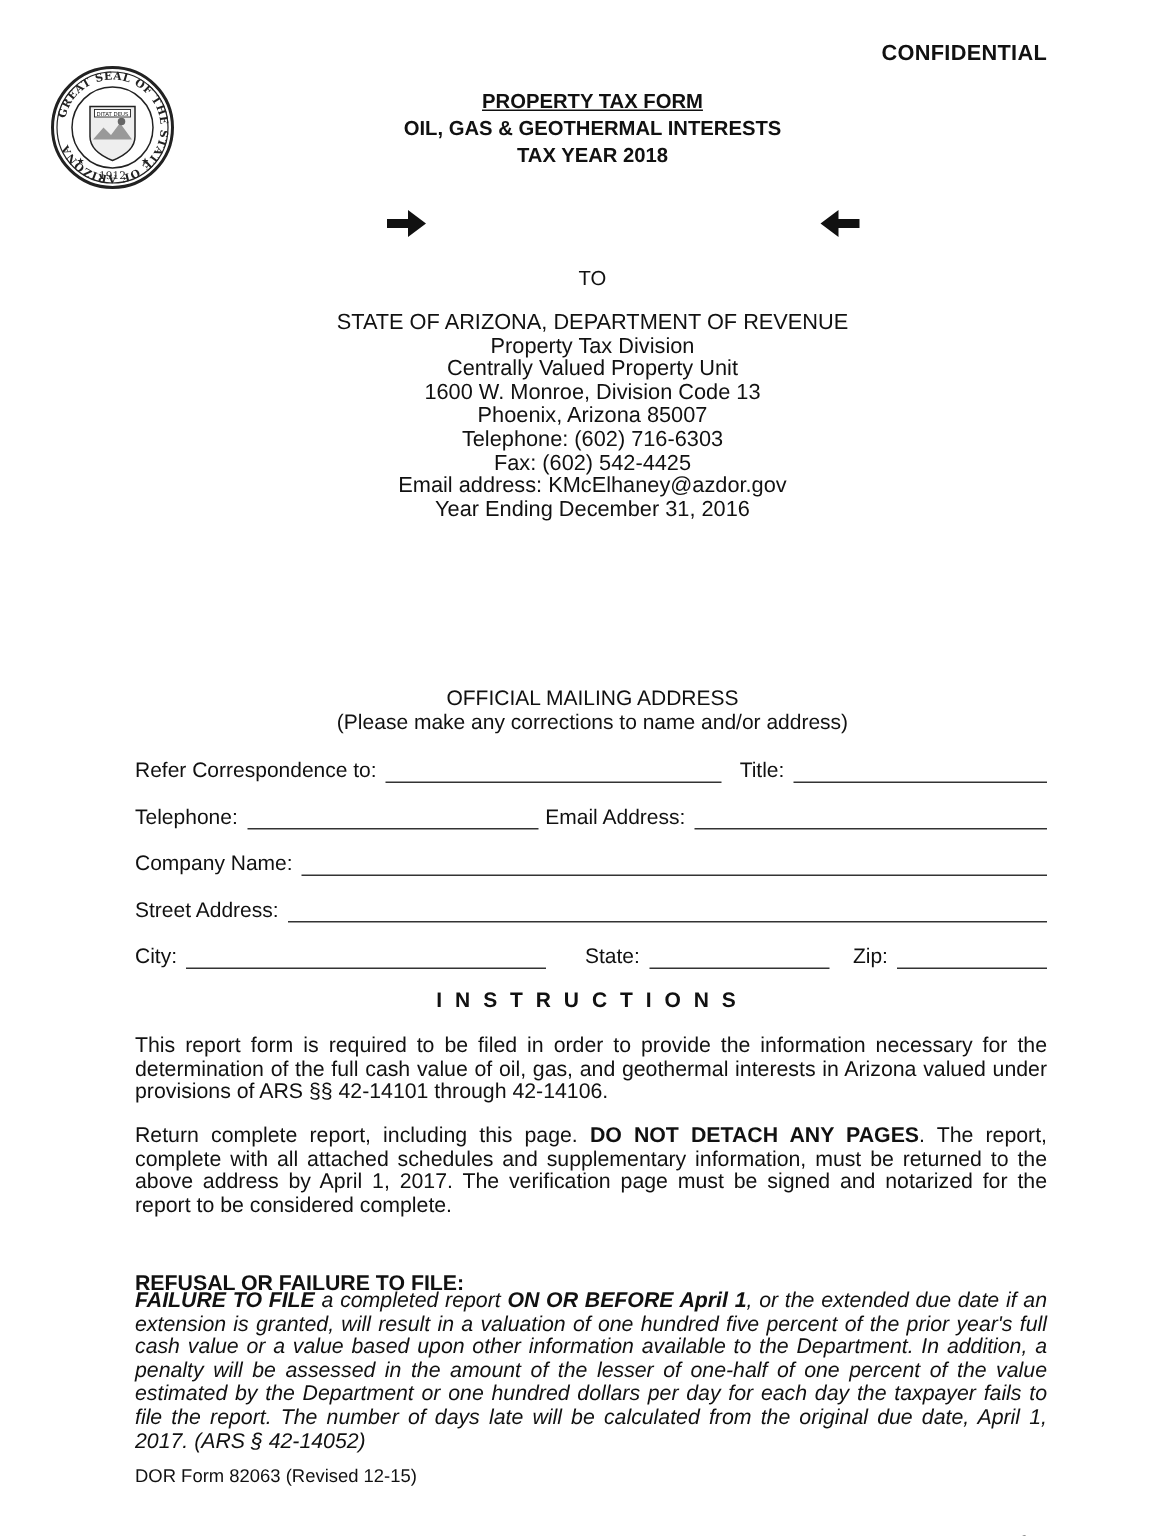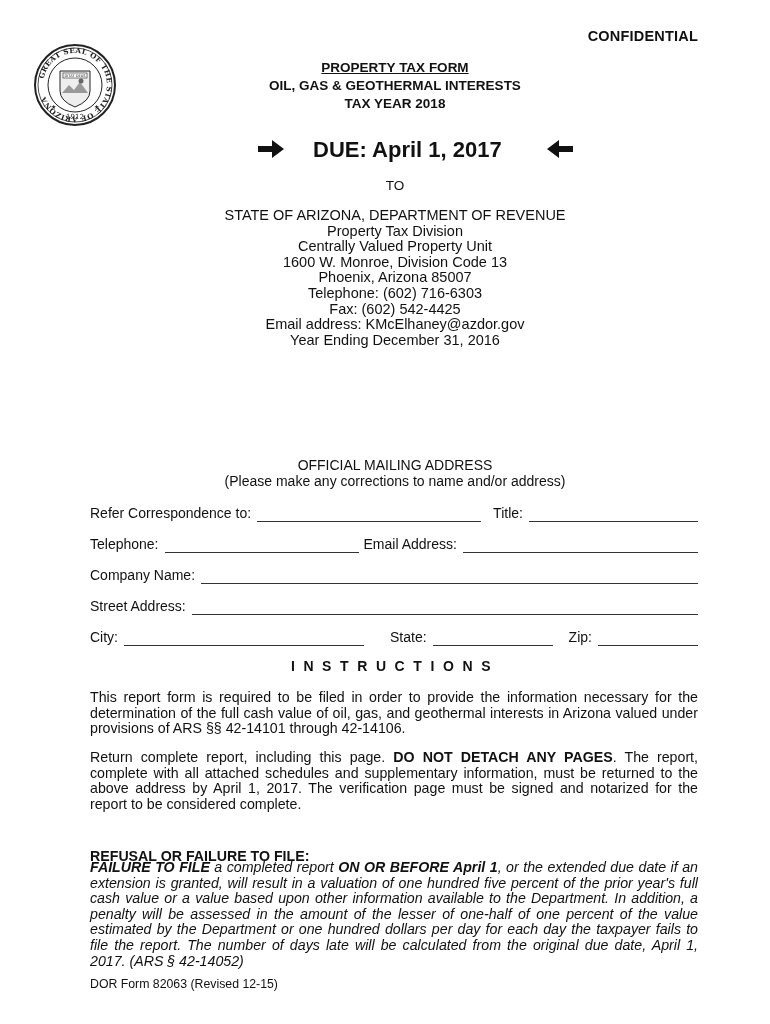--- a/index.html
+++ b/index.html
@@ -76,21 +76,20 @@
 <div class="abs confidential">CONFIDENTIAL</div>
 
 <div class="abs center title1">PROPERTY TAX FORM</div>
 <div class="abs center title2">OIL, GAS &amp; GEOTHERMAL INTERESTS</div>
 <div class="abs center title3">TAX YEAR 2018</div>
 
 <div class="abs due-row">
   <svg class="arrow-right" viewBox="0 0 30 22">
     <path d="M2 8 L16 8 L16 2 L28 11 L16 20 L16 14 L2 14 Z" fill="#111"></path>
   </svg>
-  <span class="due-text">DUE:  April 1, 2017</span>
   <svg class="arrow-left" viewBox="0 0 30 22">
     <path d="M28 8 L14 8 L14 2 L2 11 L14 20 L14 14 L28 14 Z" fill="#111"></path>
   </svg>
 </div>
 
 <div class="abs center to">TO</div>
 
 <div class="abs center addr">
   <div>STATE OF ARIZONA, DEPARTMENT OF REVENUE</div>
   <div>Property Tax Division</div>

